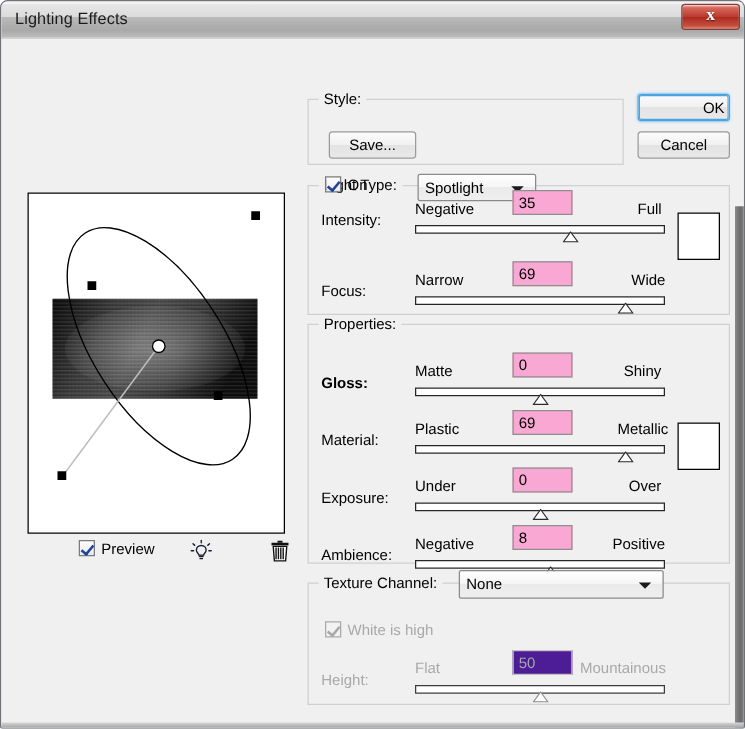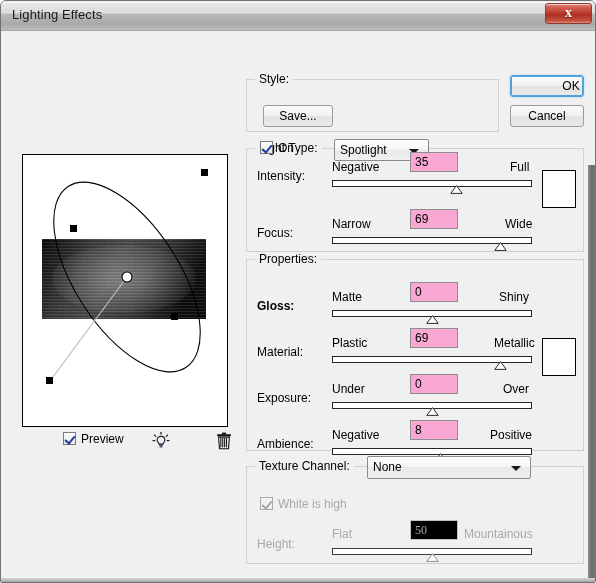--- a/index.html
+++ b/index.html
@@ -250,22 +250,21 @@
     border: 1px solid #8e8e8e;
     background: #f9a8d4;
     font-size: 12px;
     padding-left: 4px;
     line-height: 18px;
     text-align: left;
   }
   .numfield.disabled {
     border-color: #c2c2c2;
     color: #a8a8a8;
-    background: #000000;
-    font-family: Liberation Serif, serif;
+    background: #4c1d95;
   }
 
   
   .slider {
     position: absolute;
     height: 14px;
   }
   .slider .track {
     position: absolute;
     left: 0; top: 0;

